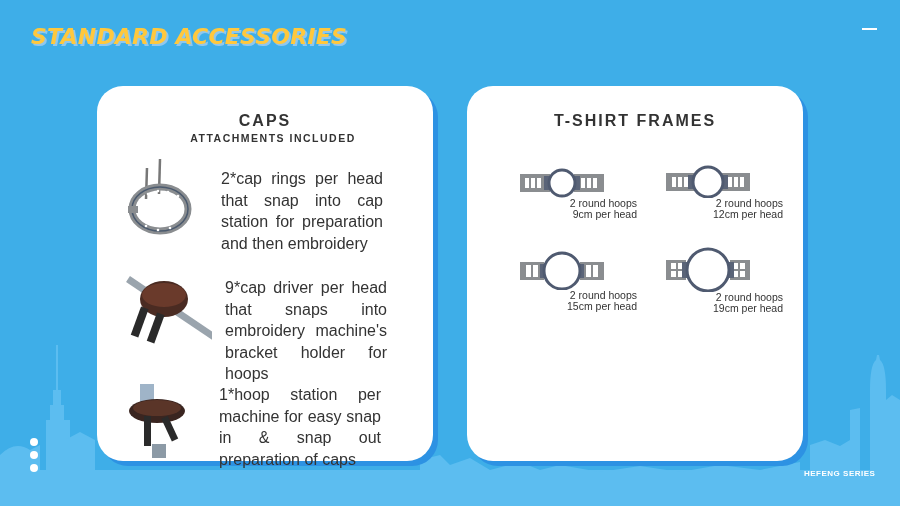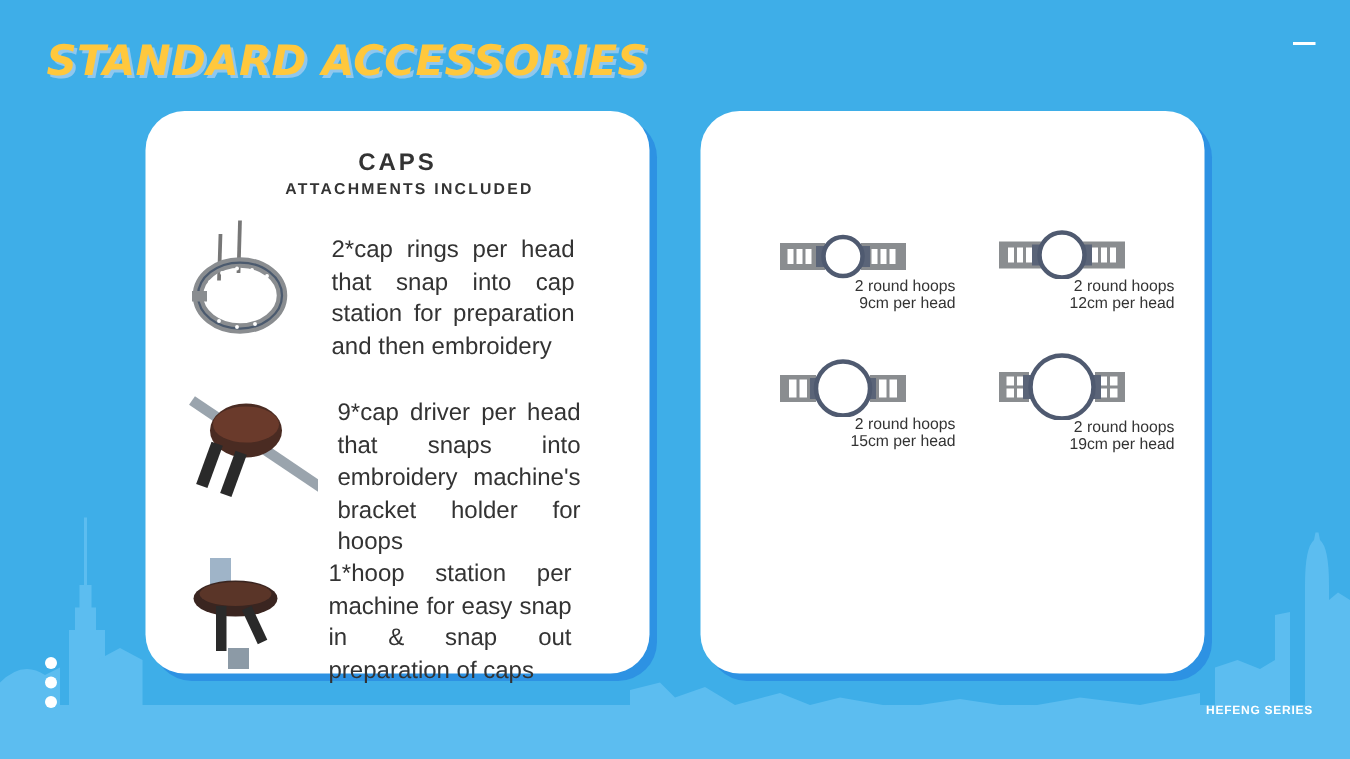--- a/index.html
+++ b/index.html
@@ -1,20 +1,20 @@
 <!DOCTYPE html>
 <html><head>
 <meta charset="utf-8">
 <style>
   html,body{margin:0;padding:0;}
   body{width:900px;height:506px;overflow:hidden;position:relative;background:#3eaee8;font-family:"Liberation Sans",sans-serif;}
   .skyline{position:absolute;left:0;bottom:0;width:900px;height:506px;pointer-events:none;}
-  .title{position:absolute;left:31px;top:24px;font-family:"DejaVu Sans",sans-serif;font-weight:bold;font-style:italic;font-size:28px;color:#ffc83d;letter-spacing:0.2px;text-shadow:2px 2px 0 #8fc7ee;}
+  .title{position:absolute;left:31px;top:24px;font-family:"DejaVu Sans",sans-serif;font-weight:bold;font-style:italic;font-size:22px;color:#ffc83d;letter-spacing:0.2px;text-shadow:2px 2px 0 #8fc7ee;}
   .menu-dash{position:absolute;left:862px;top:28px;width:15px;height:2px;background:#fff;}
-  .card{position:absolute;top:74px;width:336px;height:375px;background:#fff;border-radius:26px;box-shadow:5px 5px 0 #2d92e3;}
+  .card{position:absolute;top:86px;width:336px;height:375px;background:#fff;border-radius:26px;box-shadow:5px 5px 0 #2d92e3;}
   .card.left{left:97px;}
   .card.right{left:467px;}
   .card-title{position:absolute;left:0;right:0;top:26px;text-align:center;font-weight:bold;font-size:16px;letter-spacing:2px;color:#333;}
   .card-sub{position:absolute;left:0;right:0;top:46px;text-align:center;font-weight:bold;font-size:10.5px;letter-spacing:1.5px;color:#333;padding-left:16px;}
   .cap-item{position:absolute;left:0;width:336px;}
   .cap-img{position:absolute;width:90px;height:90px;}
   .cap-text{position:absolute;font-size:16px;line-height:21.5px;color:#333;text-align:justify;text-align-last:left;}
   .hoop{position:absolute;text-align:right;width:150px;}
   .hoop-img{display:block;margin:0 auto;}
   .hoop-text{font-size:10.5px;line-height:11px;color:#333;}
@@ -91,20 +91,21 @@
       <ellipse cx="35" cy="32" rx="24" ry="8" fill="#5a3528"></ellipse>
       <rect x="22" y="40" width="7" height="30" fill="#2a2a2a"></rect>
       <rect x="44" y="40" width="7" height="25" fill="#2a2a2a" transform="rotate(-25 48 52)"></rect>
       <rect x="30" y="68" width="14" height="14" fill="#8c9aa6"></rect>
     </svg>
     <div class="cap-text" style="left:122px;top:8px;width:162px;">1*hoop station per machine for easy snap in &amp; snap out preparation of caps</div>
   </div>
 </div>
 
 <div class="card right">
+  <div class="card-title">T-SHIRT FRAMES</div>
 
   <div class="hoop" style="left:20px;top:82px;">
     <svg class="hoop-img" width="88" height="30" viewBox="0 0 88 30">
       <rect x="2" y="6" width="30" height="18" fill="#8a8d90"></rect>
         <rect x="56" y="6" width="30" height="18" fill="#8a8d90"></rect>
       <g fill="#fff">
           <rect x="7" y="10" width="4" height="10"></rect>
           <rect x="13" y="10" width="4" height="10"></rect>
           <rect x="19" y="10" width="4" height="10"></rect>
           <rect x="63" y="10" width="4" height="10"></rect>

